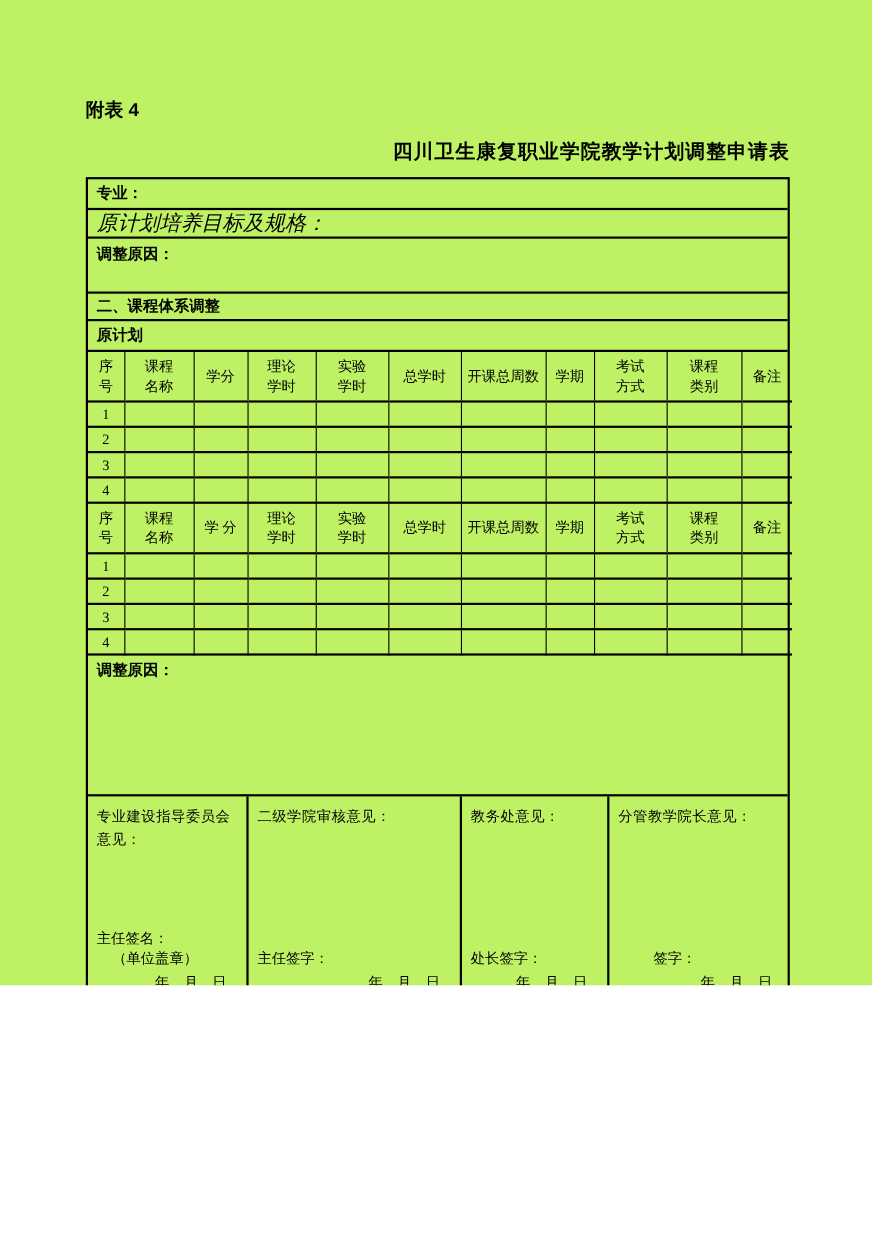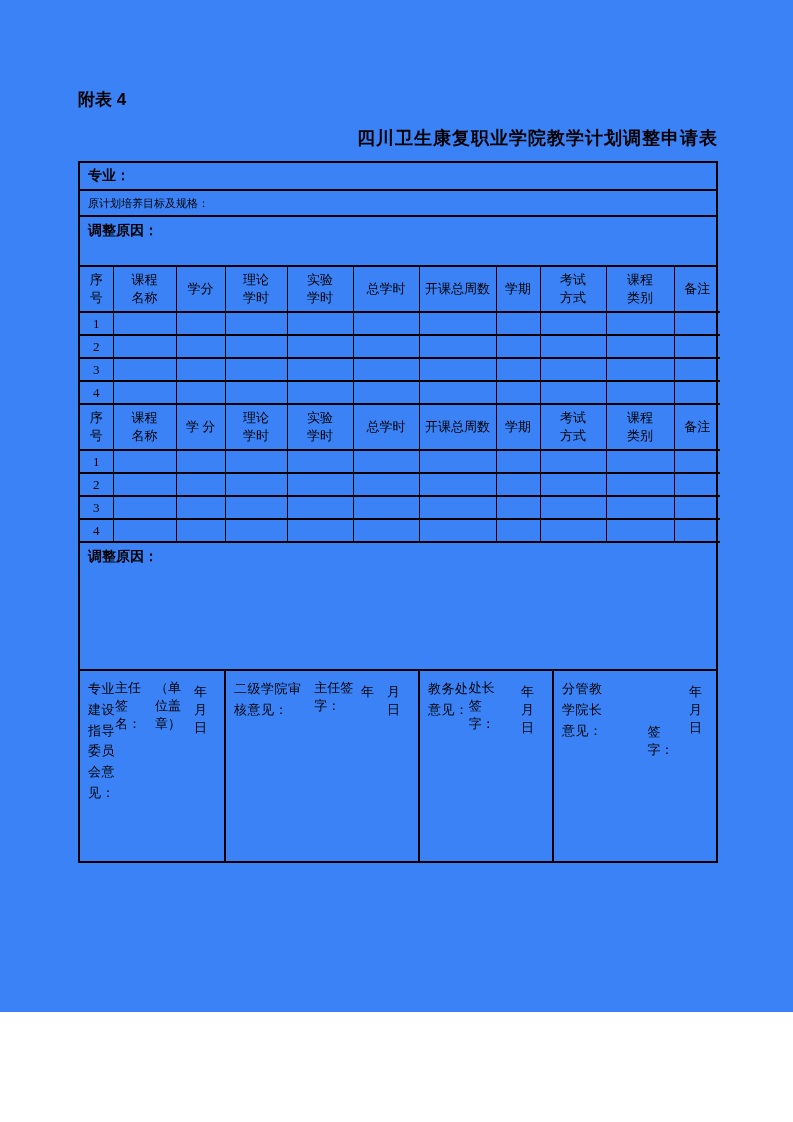--- a/index.html
+++ b/index.html
@@ -1,17 +1,17 @@
 <!DOCTYPE html>
 <html><head>
 <meta charset="utf-8">
 <style>
   html,body { margin:0; padding:0; background:#ffffff; }
   .page {
-    position:relative; width:793px; height:1012px; background:#3b82f6;
+    position:relative; width:793px; height:896px; background:#bef264;
     font-family:"Liberation Serif","DejaVu Serif",serif; color:#000;
     overflow:hidden;
   }
   .content { position:absolute; left:78px; top:0; width:640px; }
 
   .appendix {
     margin-top:88px; font-family:"Liberation Sans","DejaVu Sans",sans-serif;
     font-weight:bold; font-size:17px;
   }
   .doc-title {
@@ -22,21 +22,21 @@
 
   .form { margin-top:11px; border:2px solid #000; }
   .form > div, .form > table { border-bottom:2px solid #000; }
   .form > :last-child { border-bottom:none; }
 
   .row { display:flex; align-items:center; padding:0 8px; box-sizing:border-box; }
   .bold-h {
     font-family:"Liberation Sans","DejaVu Sans",sans-serif;
     font-weight:bold; font-size:14px;
   }
-  .lbl { font-size:11px; }
+  .lbl { font-size:19px;font-style:italic; }
 
   .r-head   { height:28px; }
   .r-sec1   { height:27px; }
   .r-orig   { height:26px; }
   .r-adj    { height:26px; }
   .r-reason1{ height:50px;  align-items:flex-start; padding-top:5px; }
   .r-sec2   { height:25px; }
   .r-plan1  { height:28px; }
   .r-plan2  { height:31px; }
   .r-reason2{ height:128px; align-items:flex-start; padding-top:5px; }
@@ -57,21 +57,21 @@
   table.course td { height:21px; }
 
   table.appr { border-collapse:collapse; width:100%; table-layout:fixed; }
   table.appr td {
     border:2px solid #000; border-top:none; border-bottom:none;
     vertical-align:top; padding:0;
   }
   table.appr td:first-child { border-left:none; }
   table.appr td:last-child  { border-right:none; }
   .appr-inner {
-    display:flex; height:190px;
+    display:flex; flex-direction:column; height:190px;
     box-sizing:border-box; padding:8px 8px 12px; font-size:13px;
   }
   .appr-title { line-height:1.6; letter-spacing:0.5px; }
   .appr-spacer { flex:1; }
   .sign-label { font-size:13px; }
   .sign-label.indent { padding-left:32px;margin-top:44px; }
   .seal-label { padding-left:14px; font-size:13px; }
   .date-label { text-align:right; padding-right:10px; margin-top:4px; font-size:13px; }
 
   .note {
@@ -97,21 +97,23 @@
       <div class="row r-head bold-h">
         <span>专业：</span>
       </div>
 
 
       <div class="row r-orig lbl">原计划培养目标及规格：</div>
 
 
       <div class="row r-reason1 bold-h">调整原因：</div>
 
-
+      <div class="row r-sec2 bold-h">二、课程体系调整</div>
+
+      <div class="row r-plan1 bold-h">原计划</div>
 
       <table class="course">
         <colgroup>
           <col style="width:33px">
             <col style="width:63px">
             <col style="width:49px">
             <col style="width:62px">
           <col style="width:66px">
             <col style="width:66px">
             <col style="width:77px">

